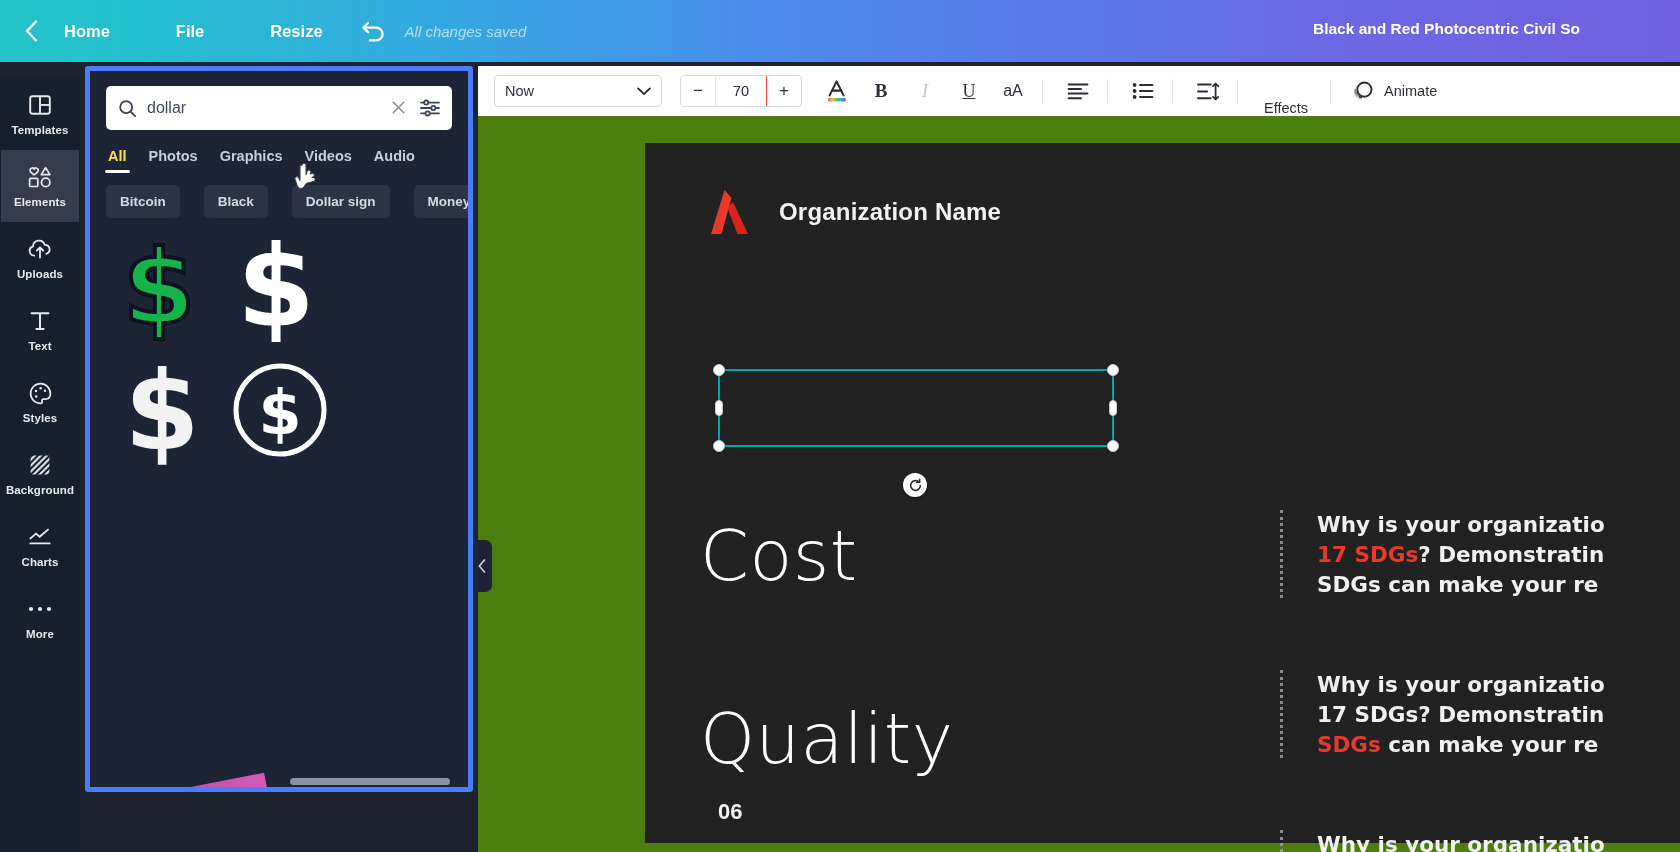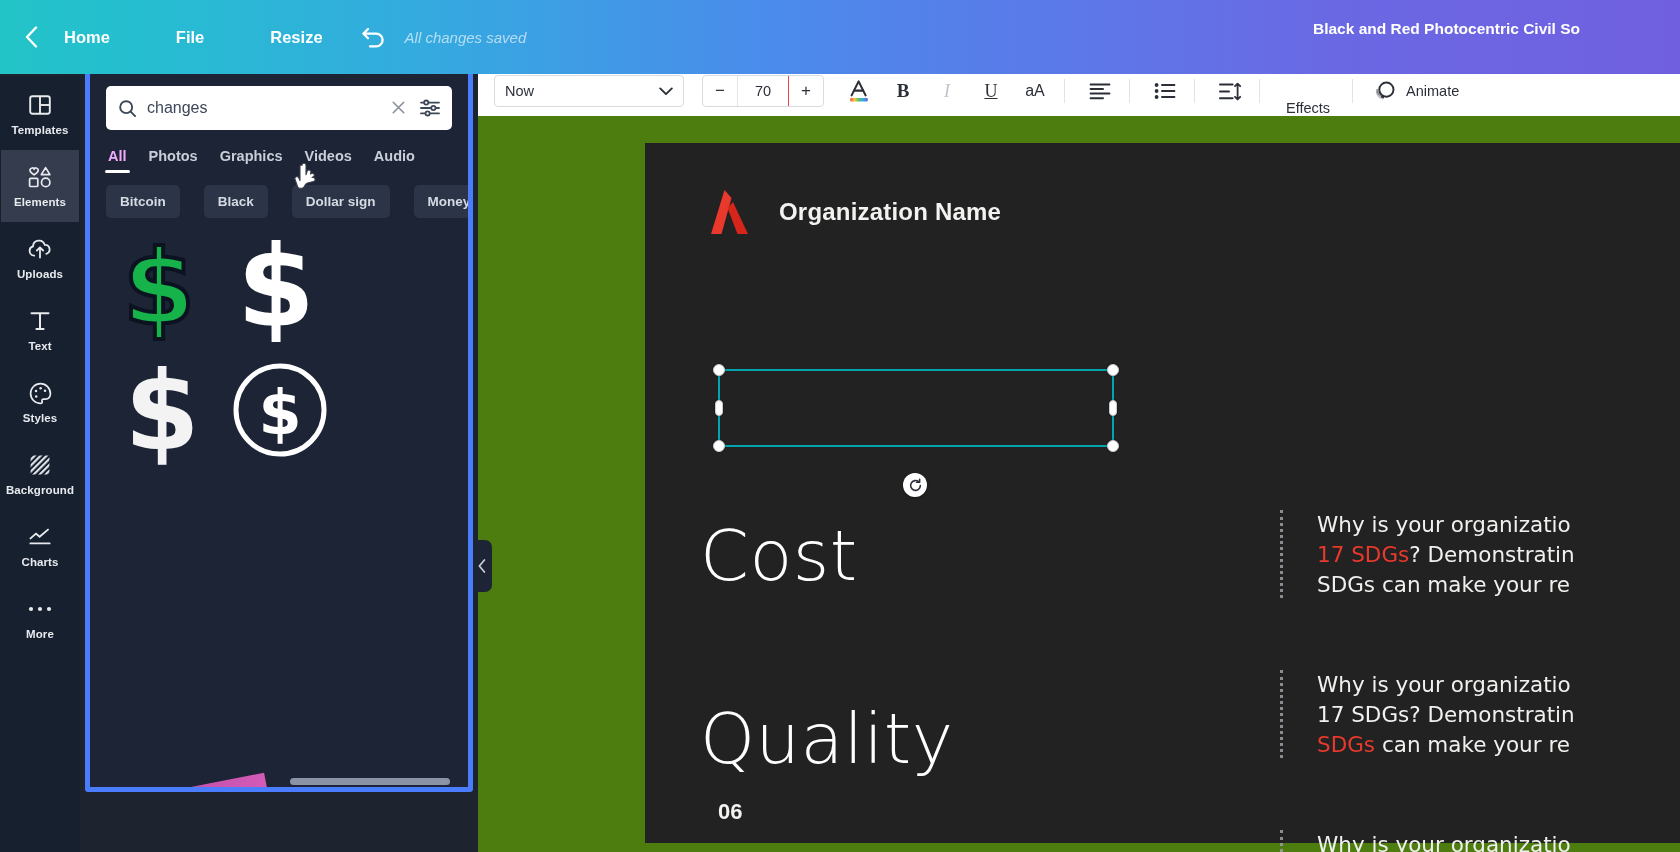--- a/index.html
+++ b/index.html
@@ -6,21 +6,21 @@
   html, body {
     width: 1680px; height: 852px;
     overflow: hidden;
     background: #1e2330;
     font-family: "Liberation Sans", sans-serif;
   }
 
   
   .topbar {
     position: absolute; top: 0; left: 0;
-    width: 1680px; height: 74px;
+    width: 1680px; height: 62px;
     background: linear-gradient(90deg,#23c4c8 0%, #25bed0 8%, #35a9e0 26%, #4a8ceb 45%, #5a7ae9 62%, #6b68e4 80%, #7060e0 100%);
     display: flex; align-items: center;
     z-index: 40;
   }
   .tb-back {
     width: 30px; height: 30px; margin-left: 16px;
     display: flex; align-items: center; justify-content: center;
     color: #fff; cursor: pointer;
   }
   .tb-item {
@@ -72,21 +72,21 @@
   .search-box {
     height: 44px; background: #ffffff; border-radius: 5px;
     display: flex; align-items: center; padding: 0 12px; gap: 10px;
   }
   .search-val { flex: 1; color: #3d4759; font-size: 16px; }
   .search-x { color: #8a8f9c; cursor: pointer; font-size: 19px; line-height: 1; padding: 0 4px;}
   .search-filter { color: #3d4759; cursor: pointer; display:flex; }
 
   .tabs { display: flex; gap: 22px; padding: 18px 18px 0 18px; }
   .tab { color: #c9ced9; font-size: 14.5px; font-weight: bold; cursor: pointer; padding-bottom: 9px; position: relative; }
-  .tab.active { color: #f0abfc; }
+  .tab.active { color: #fde047; }
   .tab.active::after {
     content:""; position:absolute; left:-3px; right:-3px; bottom:0;
     height: 3px; background:#ffffff; border-radius:2px;
   }
 
   .chips { display: flex; gap: 24px; padding: 12px 0 0 16px; overflow: hidden; }
   .chip {
     background: #2c3547; color: #d6dae3;
     font-size: 13.5px; font-weight: bold;
     padding: 9px 14px; border-radius: 5px;
@@ -143,21 +143,21 @@
   
   .toolbar {
     position: absolute; left: 478px; top: 66px;
     width: 1202px; height: 50px;
     background: #ffffff;
     display: flex; align-items: center;
     padding-left: 16px; gap: 0px;
     z-index: 20;
   }
   .font-select {
-    width: 190px; height: 32px; border: 1px solid #d8dbe0; border-radius: 4px;
+    width: 168px; height: 32px; border: 1px solid #d8dbe0; border-radius: 4px;
     display: flex; align-items: center; justify-content: space-between;
     padding: 0 10px; cursor: pointer; color: #2b2f38; font-size: 14.5px;
   }
   .size-group {
     margin-left: 18px; height: 32px;
     border: 1px solid #d8dbe0; border-radius: 4px;
     display: flex; align-items: center; overflow: hidden;
   }
   .size-btn { width: 34px; height: 30px; display:flex; align-items:center; justify-content:center;
               color:#2b2f38; font-size: 17px; cursor:pointer; }
@@ -216,21 +216,21 @@
     color:#2b2f38; z-index:6; cursor:pointer;
   }
   .page-num { position:absolute; left:73px; bottom:18px; color:#f2f2f0; font-size:22px; font-weight:bold; }
 
   .para-block { position:absolute; display:flex; gap:34px; }
   .dotline {
     width:2px; border-left:3px dotted #9aa0a6; opacity:.85;
   }
   .para {
     color:#f0f0ee; font-family:"DejaVu Sans", sans-serif;
-    font-size:21.5px; line-height:30px; font-weight:400;
+    font-size:21.5px; line-height:30px; font-weight:700;
     white-space:nowrap;
   }
   .red { color:#e8392c; }
 
   
   .cursor {
     position:absolute; left:293px; top:163px;
     z-index:60; pointer-events:none;
   }
 </style>
@@ -508,21 +508,21 @@
 </div>
 
 <div class="panel">
 
   <div class="search-wrap">
     <div class="search-box">
       <svg width="19" height="19" viewBox="0 0 20 20" fill="none">
         <circle cx="8.6" cy="8.6" r="6.3" stroke="#3d4759" stroke-width="2"></circle>
         <path d="M13.3 13.3 18 18" stroke="#3d4759" stroke-width="2" stroke-linecap="round"></path>
       </svg>
-      <span class="search-val">changes</span>
+      <span class="search-val">dollar</span>
       <span class="search-x">
         <svg width="15" height="15" viewBox="0 0 16 16" fill="none">
           <path d="M2.4 2.4 13.6 13.6M13.6 2.4 2.4 13.6" stroke="#8a8f9c" stroke-width="1.7" stroke-linecap="round"></path>
         </svg>
       </span>
       <span class="search-filter">
         <svg width="20" height="18" viewBox="0 0 20 18" fill="none">
           <path d="M1 3.6h18M1 9h18M1 14.4h18" stroke="#3d4759" stroke-width="1.8" stroke-linecap="round"></path>
           <circle cx="6.2" cy="3.6" r="2.1" fill="#fff" stroke="#3d4759" stroke-width="1.8"></circle>
           <circle cx="13.4" cy="9" r="2.1" fill="#fff" stroke="#3d4759" stroke-width="1.8"></circle>

